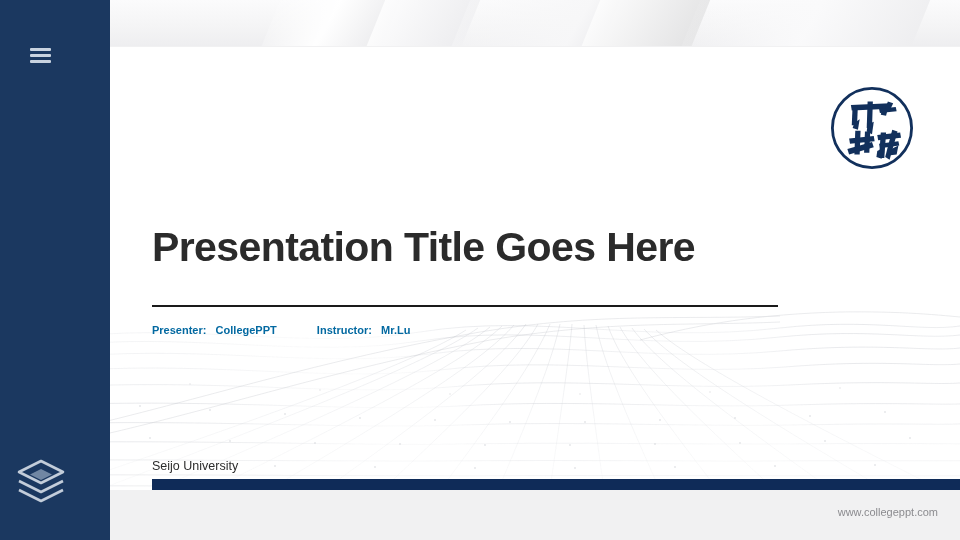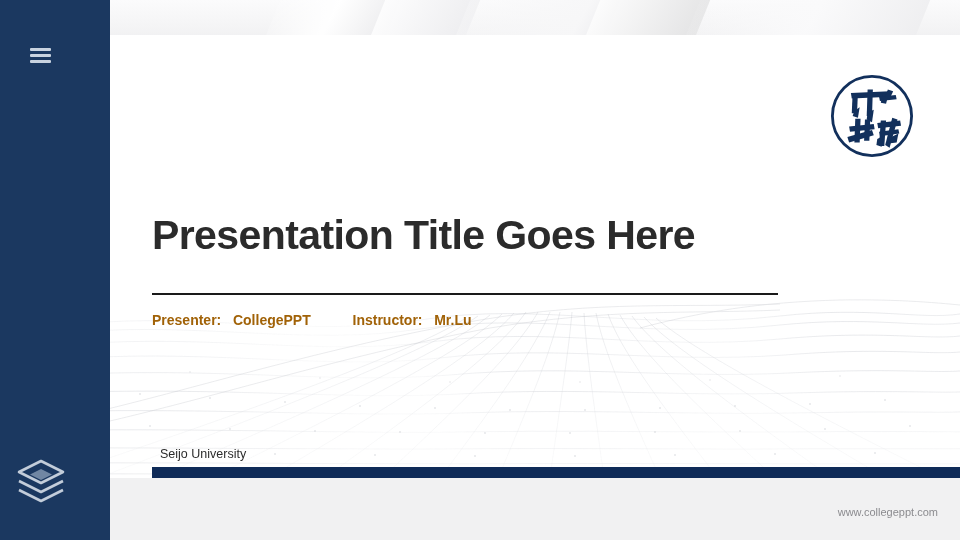--- a/index.html
+++ b/index.html
@@ -86,21 +86,21 @@
     bottom: 33px;
     width: 52px;
     height: 52px;
     cursor: pointer;
   }
 
   
   .slide {
     position: absolute;
     left: 80px;
-    top: 35px;
+    top: 47px;
     width: 880px;
     height: 443px;
     background: #ffffff;
     z-index: 20;
     overflow: hidden;
     box-shadow: 0 0 0 0 rgba(0,0,0,0);
   }
 
   
   .mesh {
@@ -140,36 +140,35 @@
     top: 258px;
     width: 626px;
     height: 2px;
     background: #1a1a1a;
   }
 
   .byline {
     position: absolute;
     left: 72px;
     top: 277px;
-    font-size: 14px;
+    font-size: 11px;
     font-weight: bold;
-    color: #a16207;
+    color: #0369a1;
     white-space: nowrap;
   }
   .byline .gap { display: inline-block; width: 34px; }
 
   .org {
     position: absolute;
     left: 72px;
     top: 412px;
     font-size: 12.5px;
     color: #2c2c2c;
     font-weight: normal;
     white-space: nowrap;
-    margin-left: 8px;
   }
 
   .navy-bar {
     position: absolute;
     left: 72px;
     bottom: 0;
     width: 808px;
     height: 11px;
     background: #0f2b58;
   }

